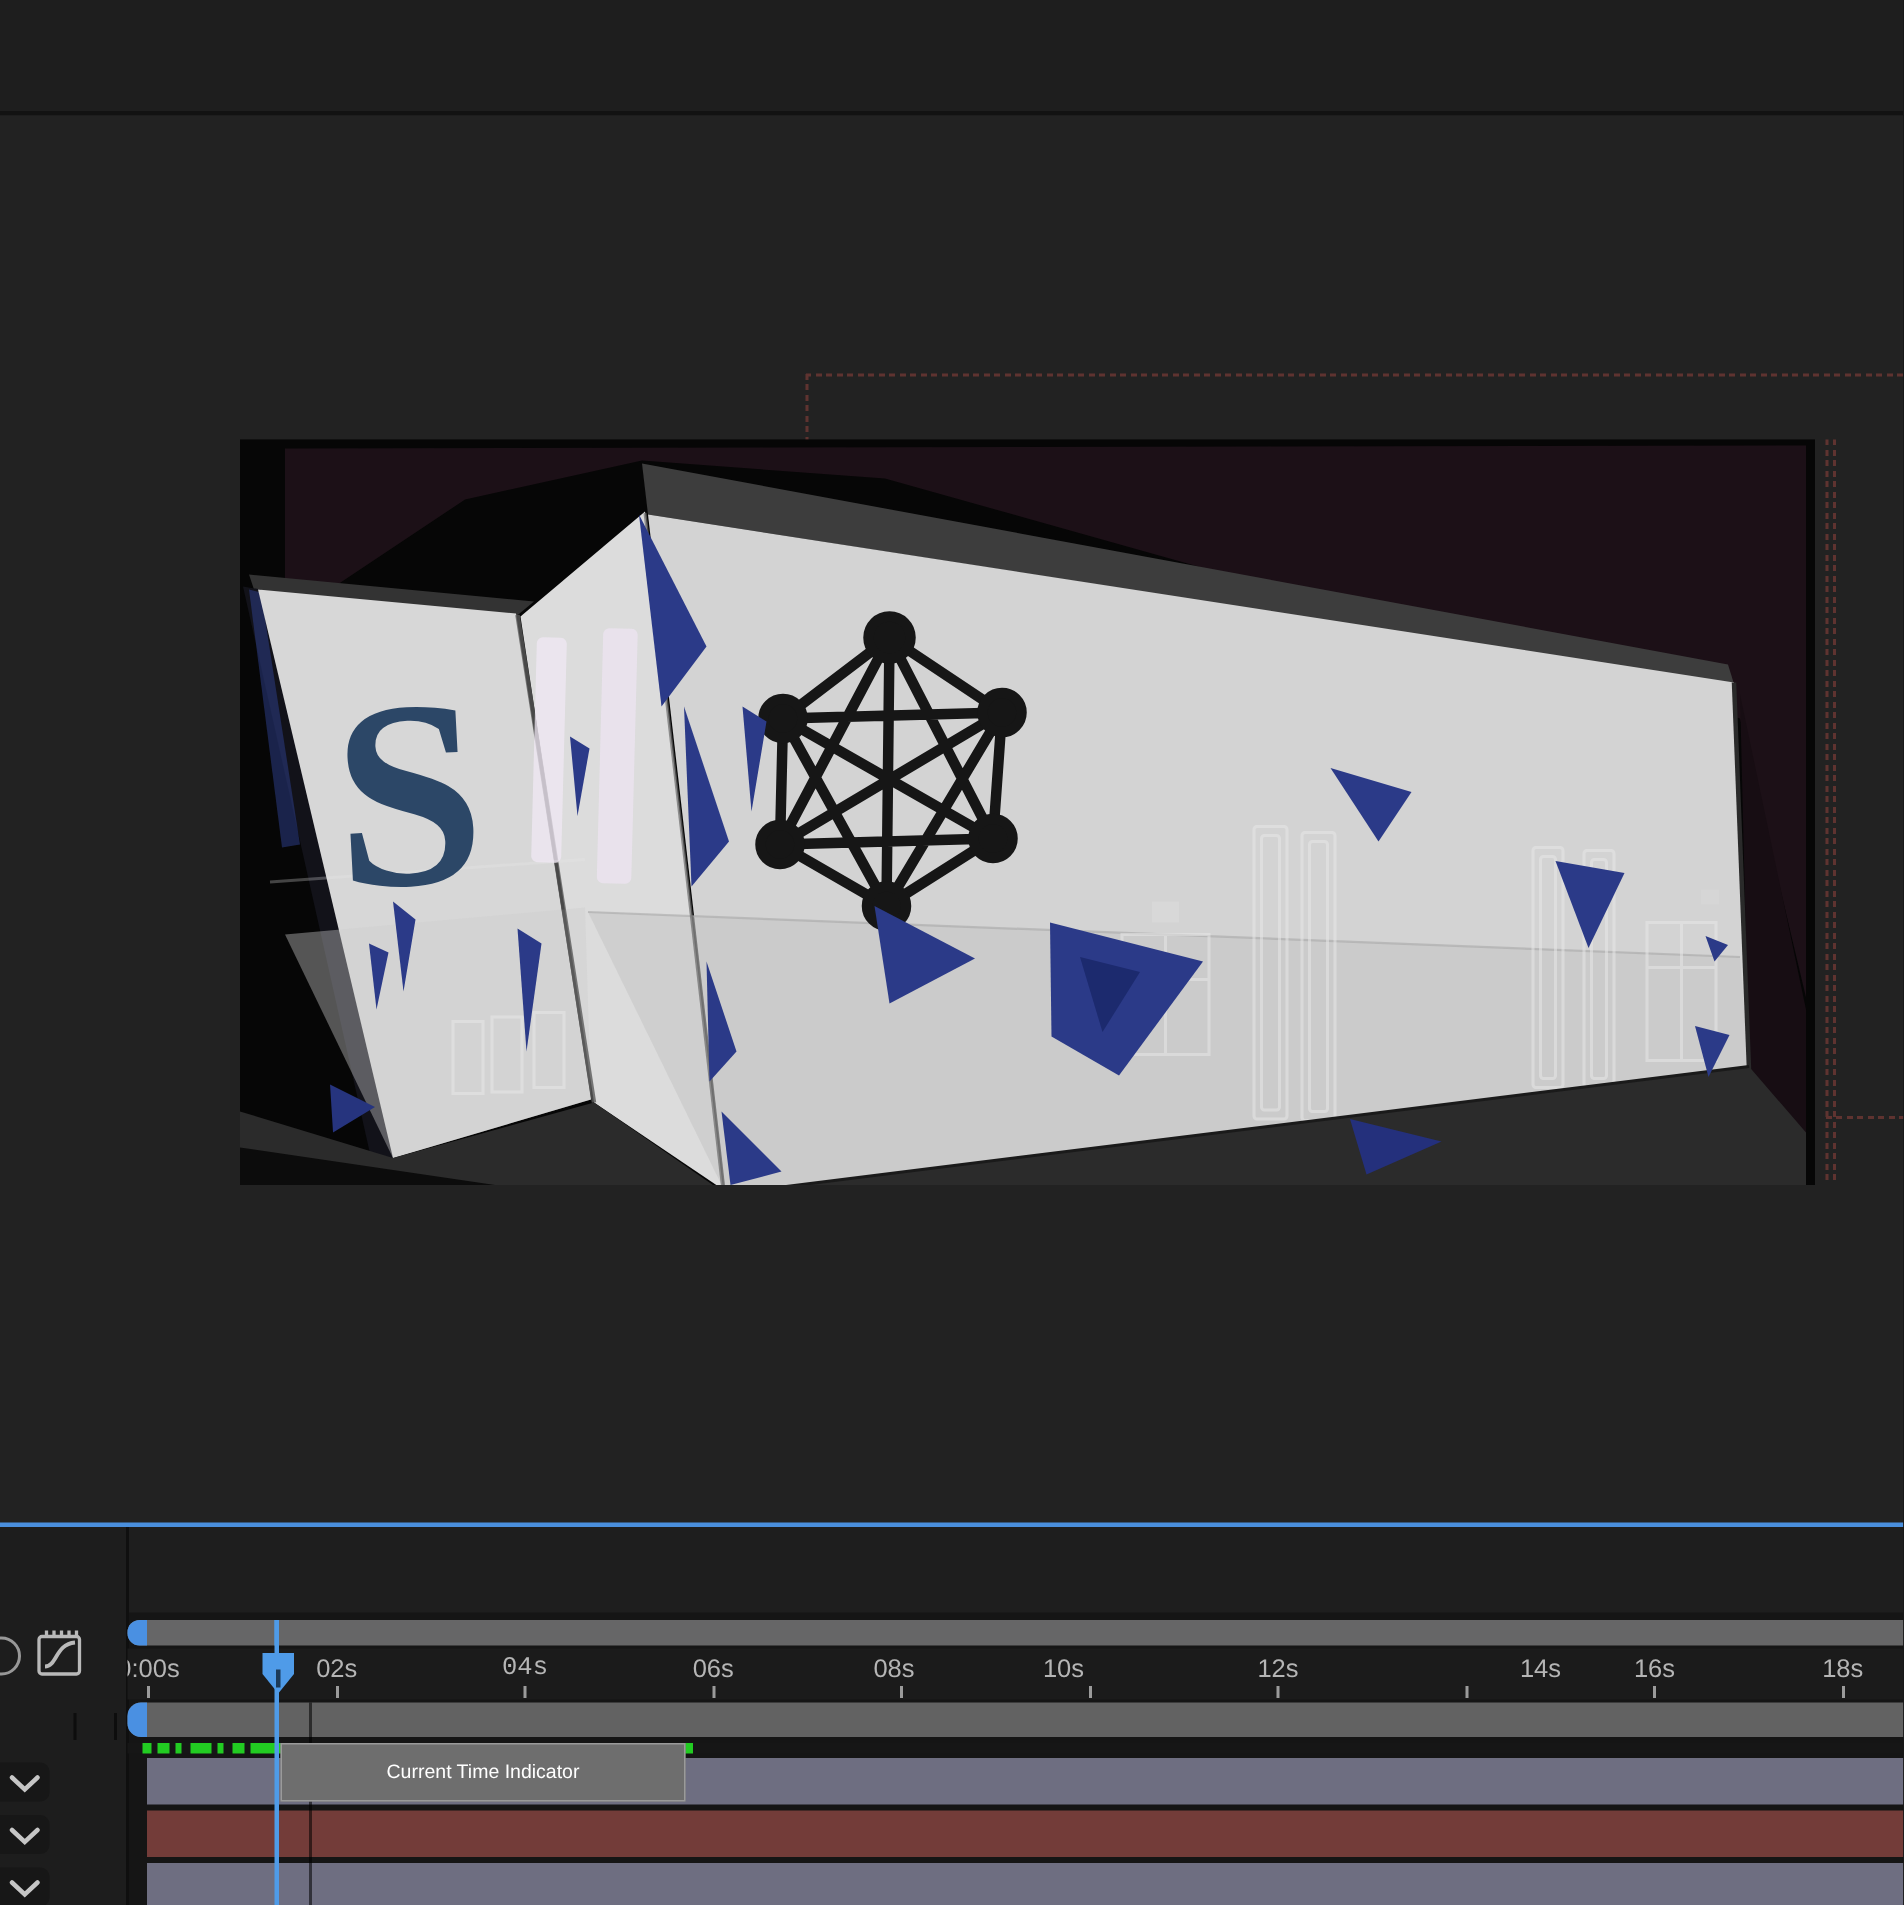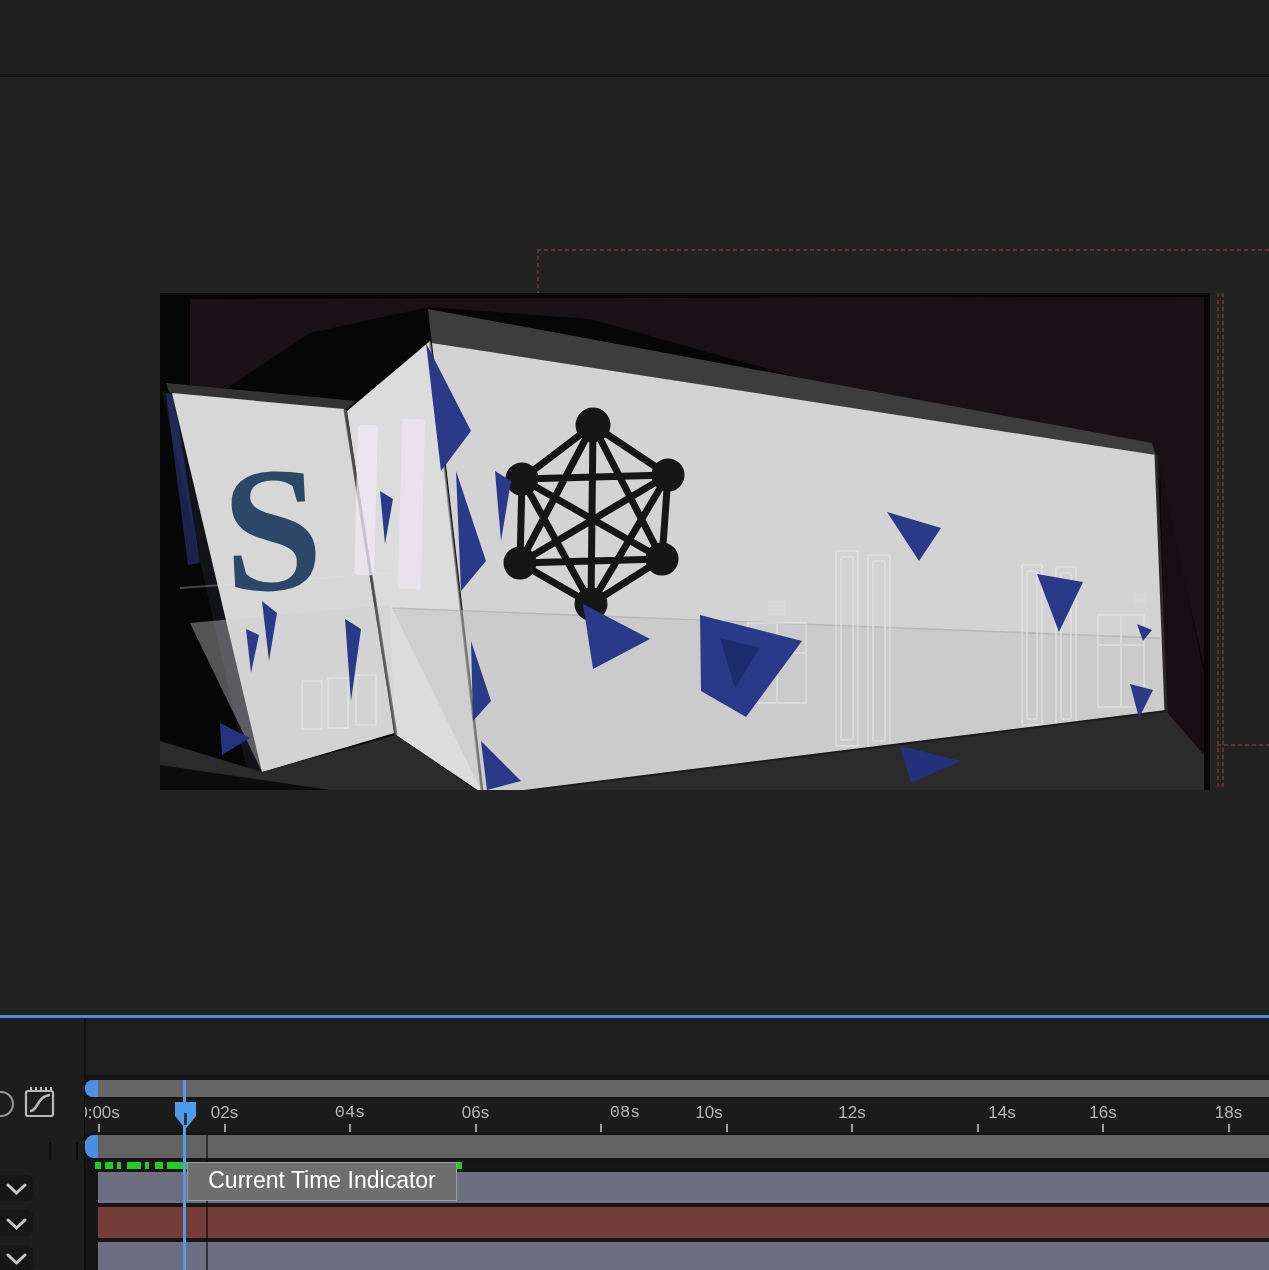--- a/index.html
+++ b/index.html
@@ -49,21 +49,21 @@
   .track-row{position:absolute;left:98px;width:1171px;}
   .chevron-btn{position:absolute;left:0;width:33px;height:26px;background:#171717;border-radius:0 6px 6px 0;}
   .chevron-btn svg{position:absolute;left:6px;top:8px;}
 
   .col-line{position:absolute;width:2px;background:#0d0d0d;}
 
   .cti-line{position:absolute;left:183px;top:62px;width:3px;height:190px;background:#4f9be8;}
   .cti-head{position:absolute;left:174px;top:83px;}
 
   .tooltip{position:absolute;left:187px;top:144px;width:268px;height:37px;background:#6e6e6e;
-           border:1px solid #9a9a9a;color:#ffffff;font-size:23px;text-align:center;line-height:35px;}
+           border:1px solid #9a9a9a;color:#ffffff;font-size:13px;text-align:center;line-height:35px;}
 </style>
 </head>
 <body>
 
 <div class="app">
 
   <div class="abs top-bar"></div>
 
   <div class="abs viewer-panel">
 
@@ -226,27 +226,27 @@
 
     <div class="ruler" id="ruler">
         <span class="ruler-label" style="left: 14px;">0:00s</span>
         <span class="ruler-tick" style="left: 14px;"></span>
         <span class="ruler-label" style="left: 139.5px;">02s</span>
         <span class="ruler-tick" style="left: 139.5px;"></span>
         <span class="ruler-label" style="left: 265px; font-family: Liberation Mono, monospace;">04s</span>
         <span class="ruler-tick" style="left: 265px;"></span>
         <span class="ruler-label" style="left: 390.5px;">06s</span>
         <span class="ruler-tick" style="left: 390.5px;"></span>
-        <span class="ruler-label" style="left: 540px; font-family: Liberation Mono, monospace;">08s</span>
+        <span class="ruler-label" style="left: 511px;">08s</span>
         <span class="ruler-tick" style="left: 516px;"></span>
         <span class="ruler-label" style="left: 624px;">10s</span>
         <span class="ruler-tick" style="left: 641.5px;"></span>
         <span class="ruler-label" style="left: 767px;">12s</span>
         <span class="ruler-tick" style="left: 767px;"></span>
-        <span class="ruler-label" style="left: 917px; text-align: center;">14s</span>
+        <span class="ruler-label" style="left: 942px; text-align: center;">14s</span>
         <span class="ruler-tick" style="left: 892.5px;"></span>
         <span class="ruler-label" style="left: 1018px;">16s</span>
         <span class="ruler-tick" style="left: 1018px;"></span>
         <span class="ruler-label" style="left: 1143.5px;">18s</span>
         <span class="ruler-tick" style="left: 1143.5px;"></span>
       </div>
 
     <div class="workarea">
       <div class="cap"></div>
     </div>

